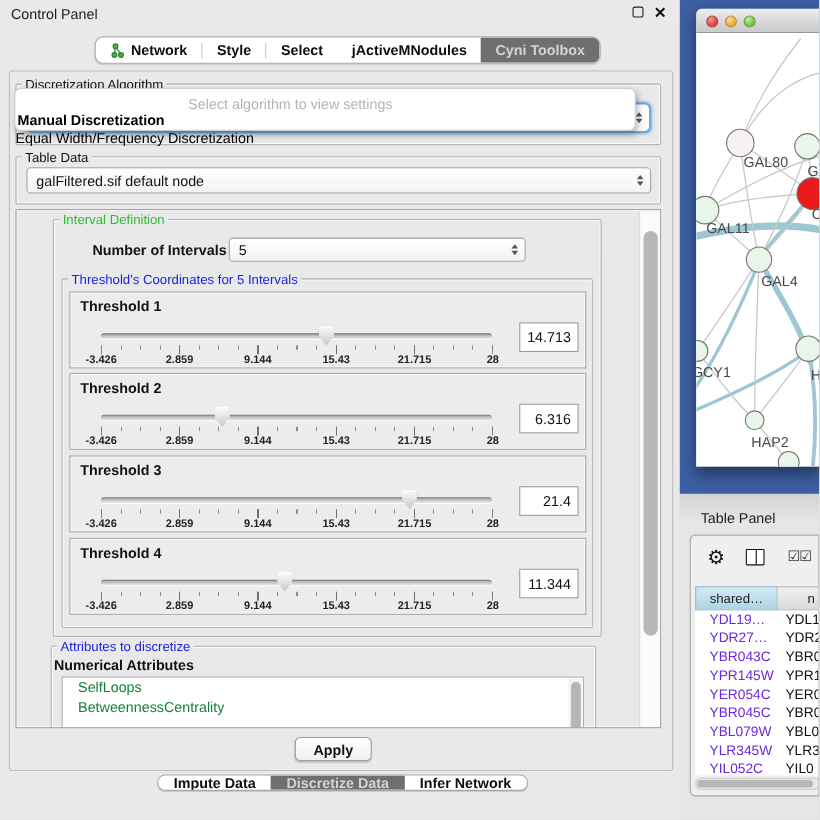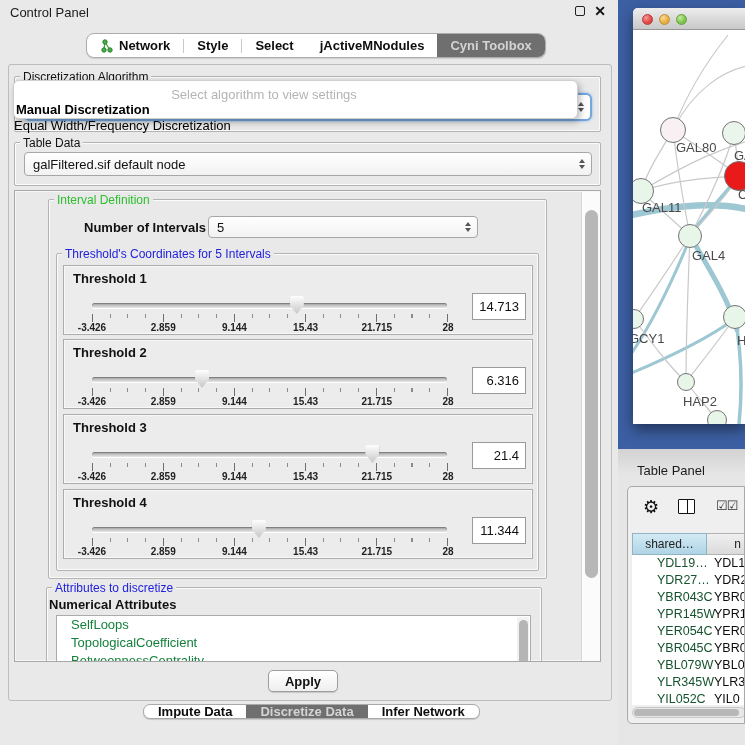--- a/index.html
+++ b/index.html
@@ -137,21 +137,21 @@
   .cols-icon i { position:absolute; left:50%; top:0; width:1.7px; height:100%; background:#111; }
   .checks-icon { position:absolute; left:88px; top:11px; font-size:13px; color:#333; letter-spacing:-1px;
                  white-space:nowrap; }
   .tp-header { position:absolute; left:4px; top:46px; height:22px; display:flex; }
   .tp-h1 { width:75px; background:linear-gradient(#D3EAF4,#AFD4E5); border:1px solid #8FB4C6;
            font-size:12px; text-align:center; line-height:20px; color:#222; }
   .tp-h2 { width:62px; background:linear-gradient(#F0F0F0,#DADADA); border:1px solid #B3B3B3; border-left:none;
            font-size:12px; text-align:center; line-height:20px; color:#222; }
   .tp-rows { position:absolute; left:4px; top:68px; width:133px; height:150px; background:#FFF; overflow:hidden; }
   .tp-row { display:flex; height:17px; }
-  .tp-c1 { width:75px; padding-left:25px; font-size:12.5px; line-height:17px; color:#14532d; }
+  .tp-c1 { width:75px; padding-left:13px; font-size:12.5px; line-height:17px; color:#6d28d9; }
   .tp-c2 { width:58px; padding-left:7px; font-size:12.5px; line-height:17px; color:#0d0d0d; }
   .tp-hsb { position:absolute; left:4px; top:220px; width:114px; height:11px; background:#E7E7E7;
             border:1px solid #C7C7C7; border-radius:6px; }
   .tp-hsb i { position:absolute; left:1px; top:1px; width:105px; height:7px; background:#B7B7B7; border-radius:4px; }
 
   svg.edges { position:absolute; left:0; top:0; }
 </style>
 </head>
 <body>
 
@@ -324,21 +324,20 @@
         </div>
         <div class="th-value">11.344</div>
       </div>
 
       <div class="tbox" style="left:31px; top:396px; width:496px; height:80px;">
         <span class="tbox-label blue-title">Attributes to discretize</span>
       </div>
       <span style="position:absolute; left:34px; top:406px; font-size:13px; font-weight:700;">Numerical Attributes</span>
       <div class="attr-list">
         <div class="attr-item">SelfLoops</div>
-        <div class="attr-item">TopologicalCoefficient</div>
         <div class="attr-item">BetweennessCentrality</div>
         <div class="attr-sb">
             <i></i>
           </div>
       </div>
 
       <div class="vsb-track">
         <div class="vsb-thumb"></div>
       </div>
     </div>

